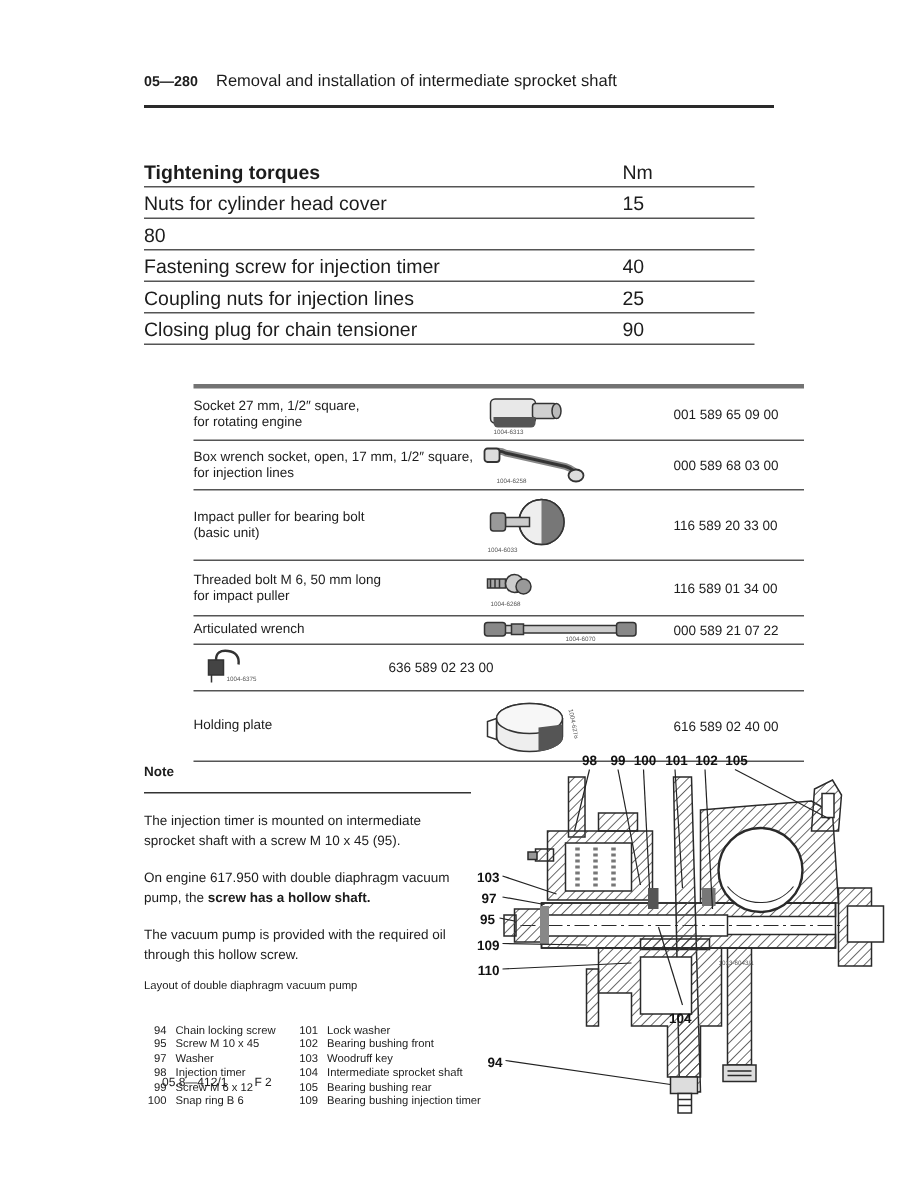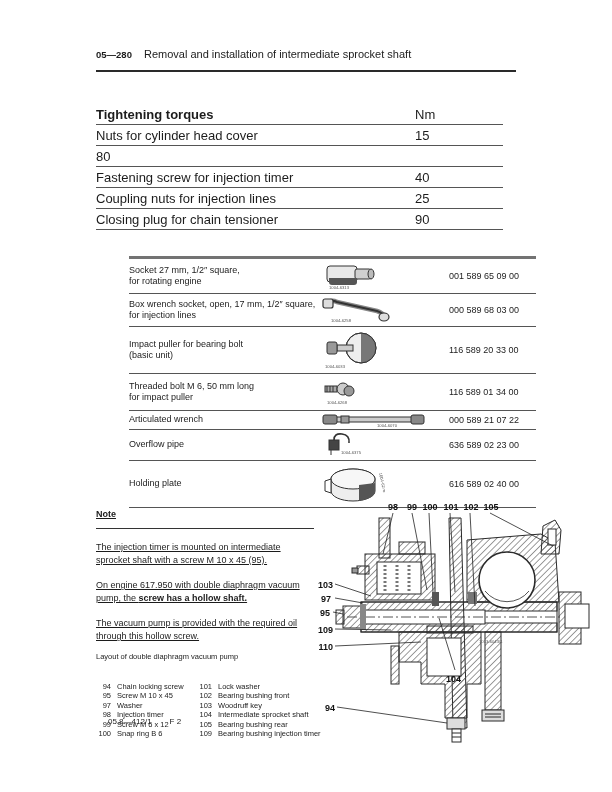--- a/index.html
+++ b/index.html
@@ -18,21 +18,21 @@
   .t-row .t-label{width:319px;}
   .t-row.t-head .t-label{font-weight:bold;}
   
   .tools{position:absolute;left:96px;top:256px;width:407px;font-size:9px;border-top:3px solid #737373;margin-left:33px;}
   .tool-row{display:flex;align-items:center;border-bottom:1px solid #555;}
   .tool-row .lbl{width:190px;line-height:11.5px;}
   .tool-row .ico{width:128px;display:flex;align-items:center;justify-content:flex-start;padding-left:2px;}
   .tool-row .pn{flex:1;}
   .h34{height:34px}.h32{height:32px}.h46{height:46px}.h36{height:36px}.h18{height:18px}.h30{height:30px}
   
-  .note{position:absolute;left:96px;top:508px;width:218px;font-size:9px;line-height:13px;text-decoration:underline;}
+  .note{position:absolute;left:96px;top:508px;width:218px;font-size:9px;line-height:13px;}
   .note .note-h{font-weight:bold;border-bottom:1.5px solid #333;padding-bottom:7px;}
   .note p{margin:12px 0 0 0;}
   
   .legend{position:absolute;left:96px;top:652px;width:230px;font-size:7.5px;line-height:9.5px;}
   .legend .lg-title{margin-bottom:20px;}
   .lg-cols{display:flex;}
   .lg-col1{width:100px;}
   .lg-col2{flex:1;}
   .lg-item{display:flex;}
   .lg-item .n{width:15px;text-align:right;margin-right:6px;flex:none;}
@@ -173,23 +173,20 @@
             <rect x="90" y="3" width="13" height="9" rx="2" fill="#888"></rect>
             <rect x="20" y="4" width="8" height="7" fill="#999"></rect>
           </g>
           <text class="figno" x="56" y="15">1004-6070</text>
         </svg>
       </span>
       <span class="pn">000 589 21 07 22</span>
     </div>
 
     <div class="tool-row h30">
-      <span class="lbl">
-        <span>Overflow pipe</span>
-      </span>
       <span class="ico">
         <svg width="56" height="26" viewBox="0 0 56 26">
           <g stroke="#333" stroke-width="1">
             <rect x="8" y="8" width="10" height="10" fill="#444"></rect>
             <path d="M13,8 q0,-7 8,-6 q8,1 7,9" fill="none" stroke-width="1.6"></path>
             <line x1="10" y1="18" x2="10" y2="23"></line>
           </g>
           <text class="figno" x="20" y="22">1004-6375</text>
         </svg>
       </span>

